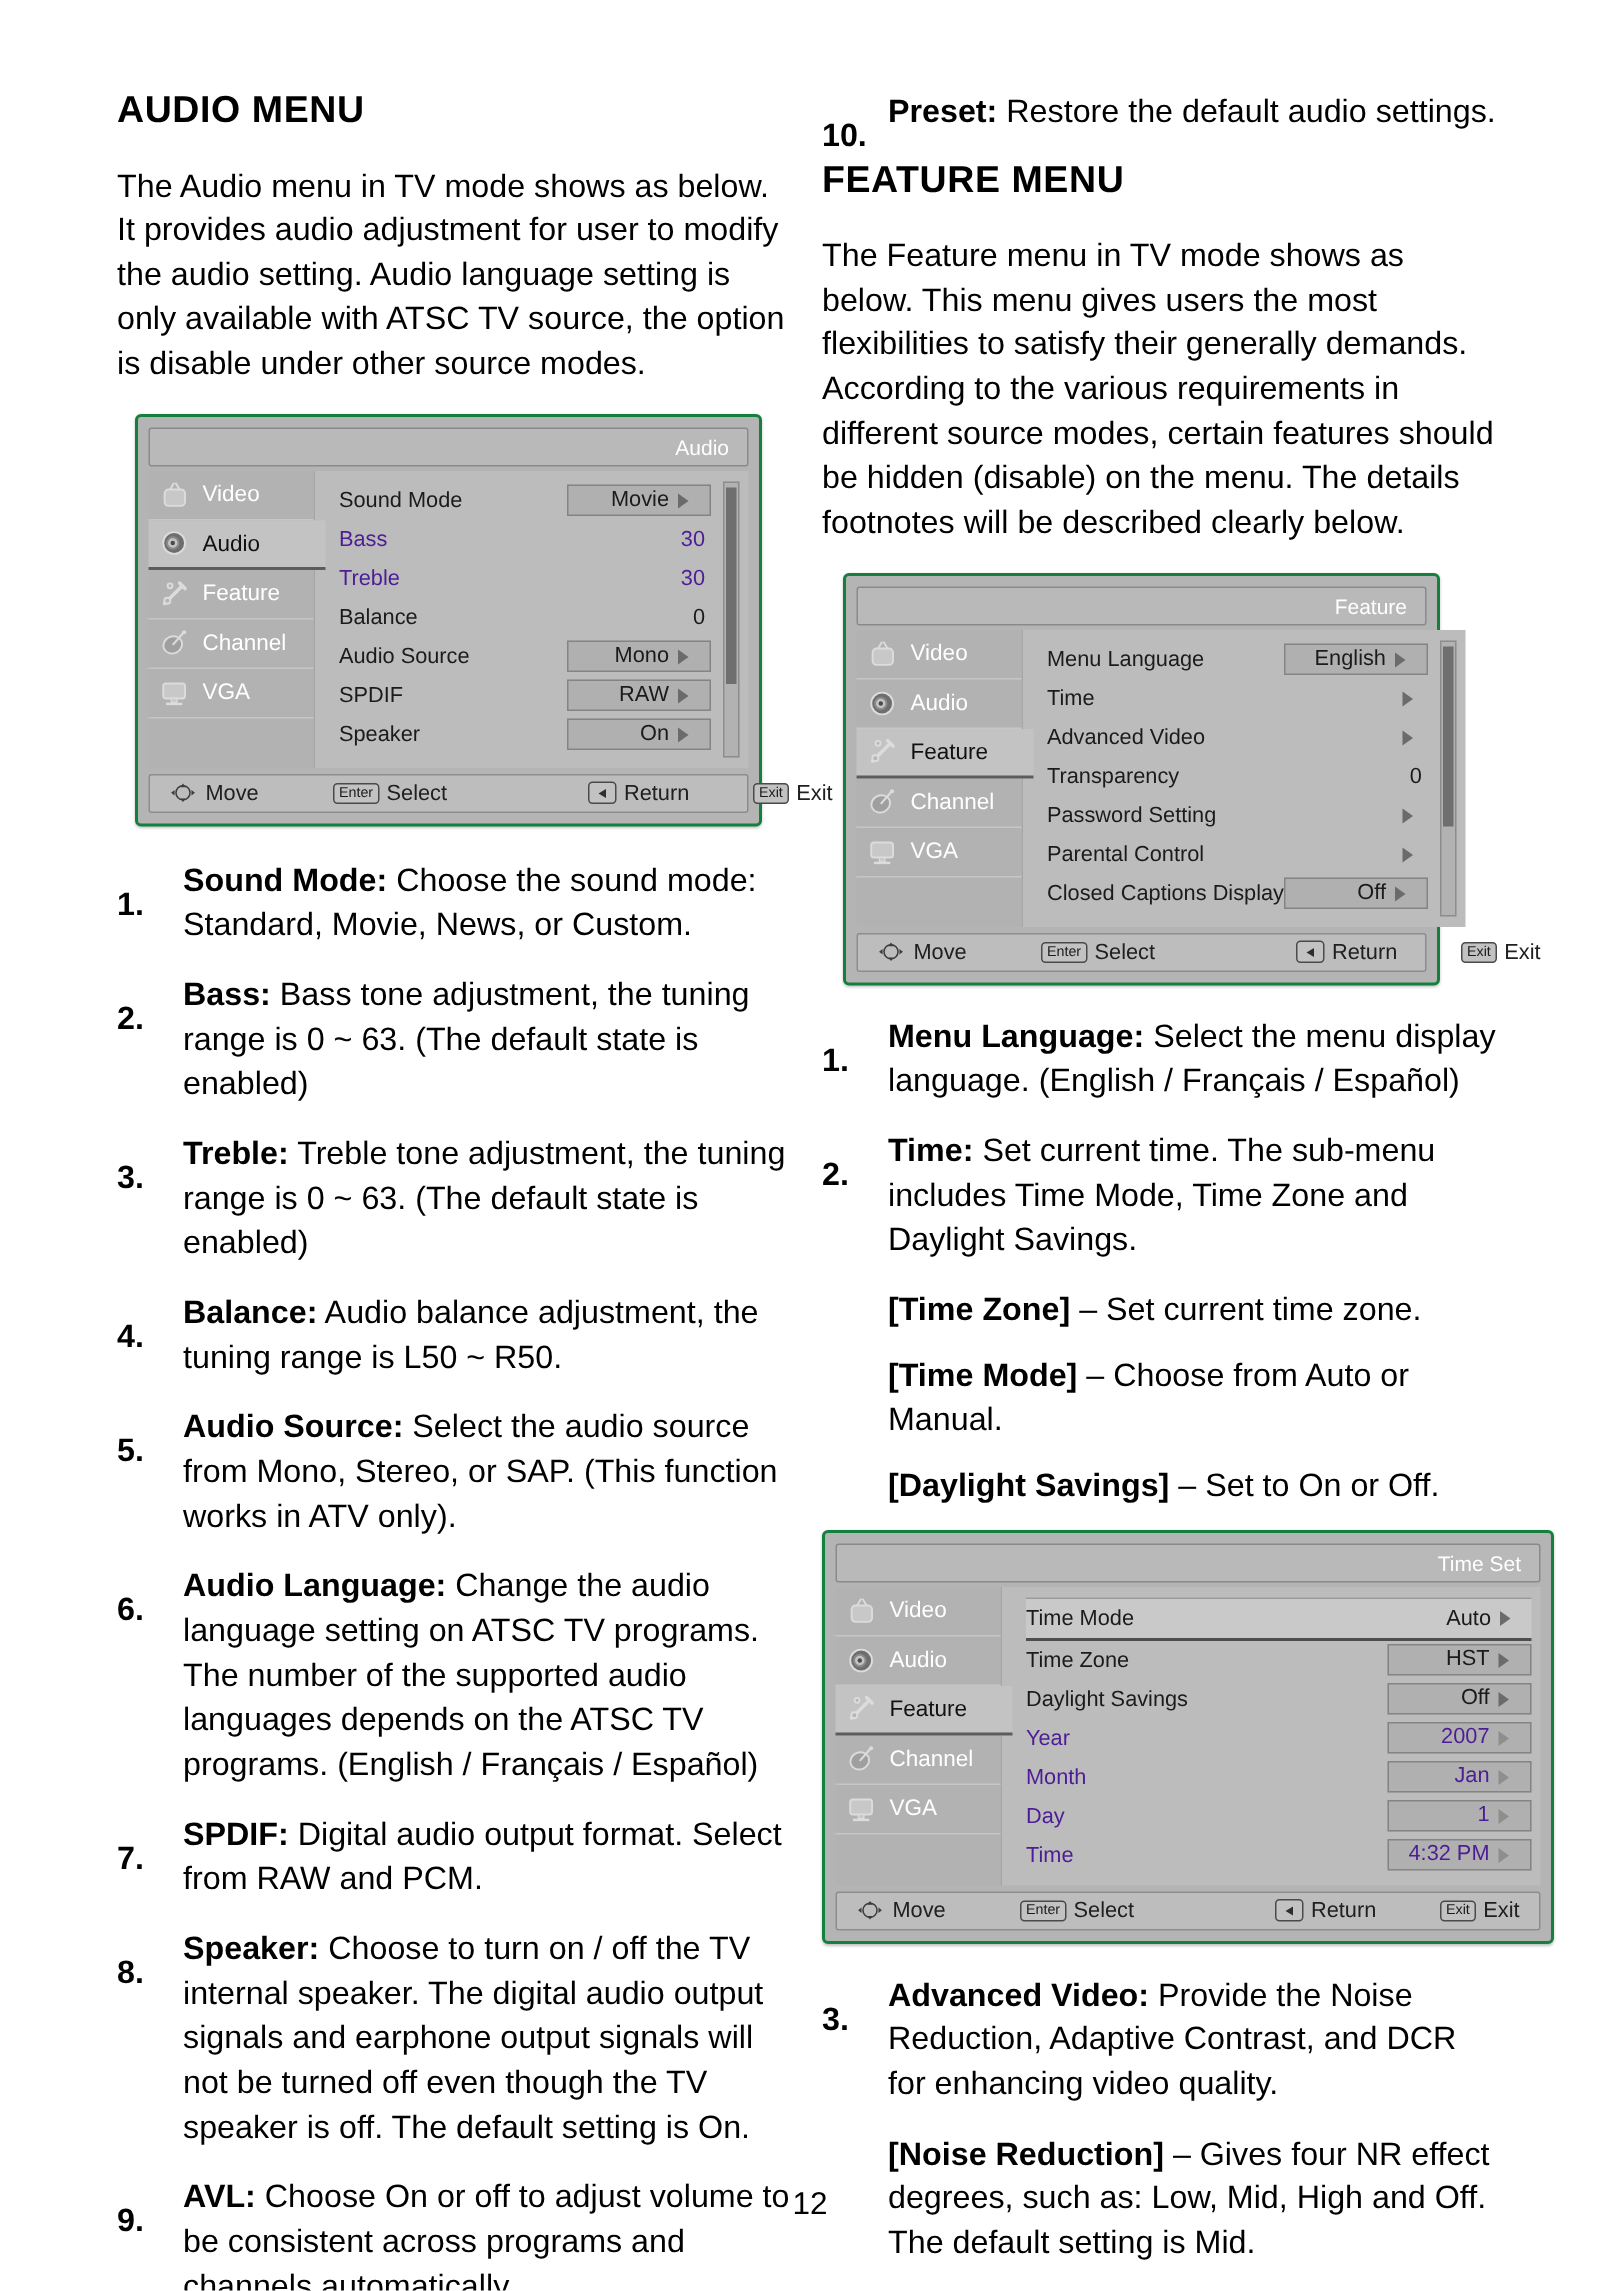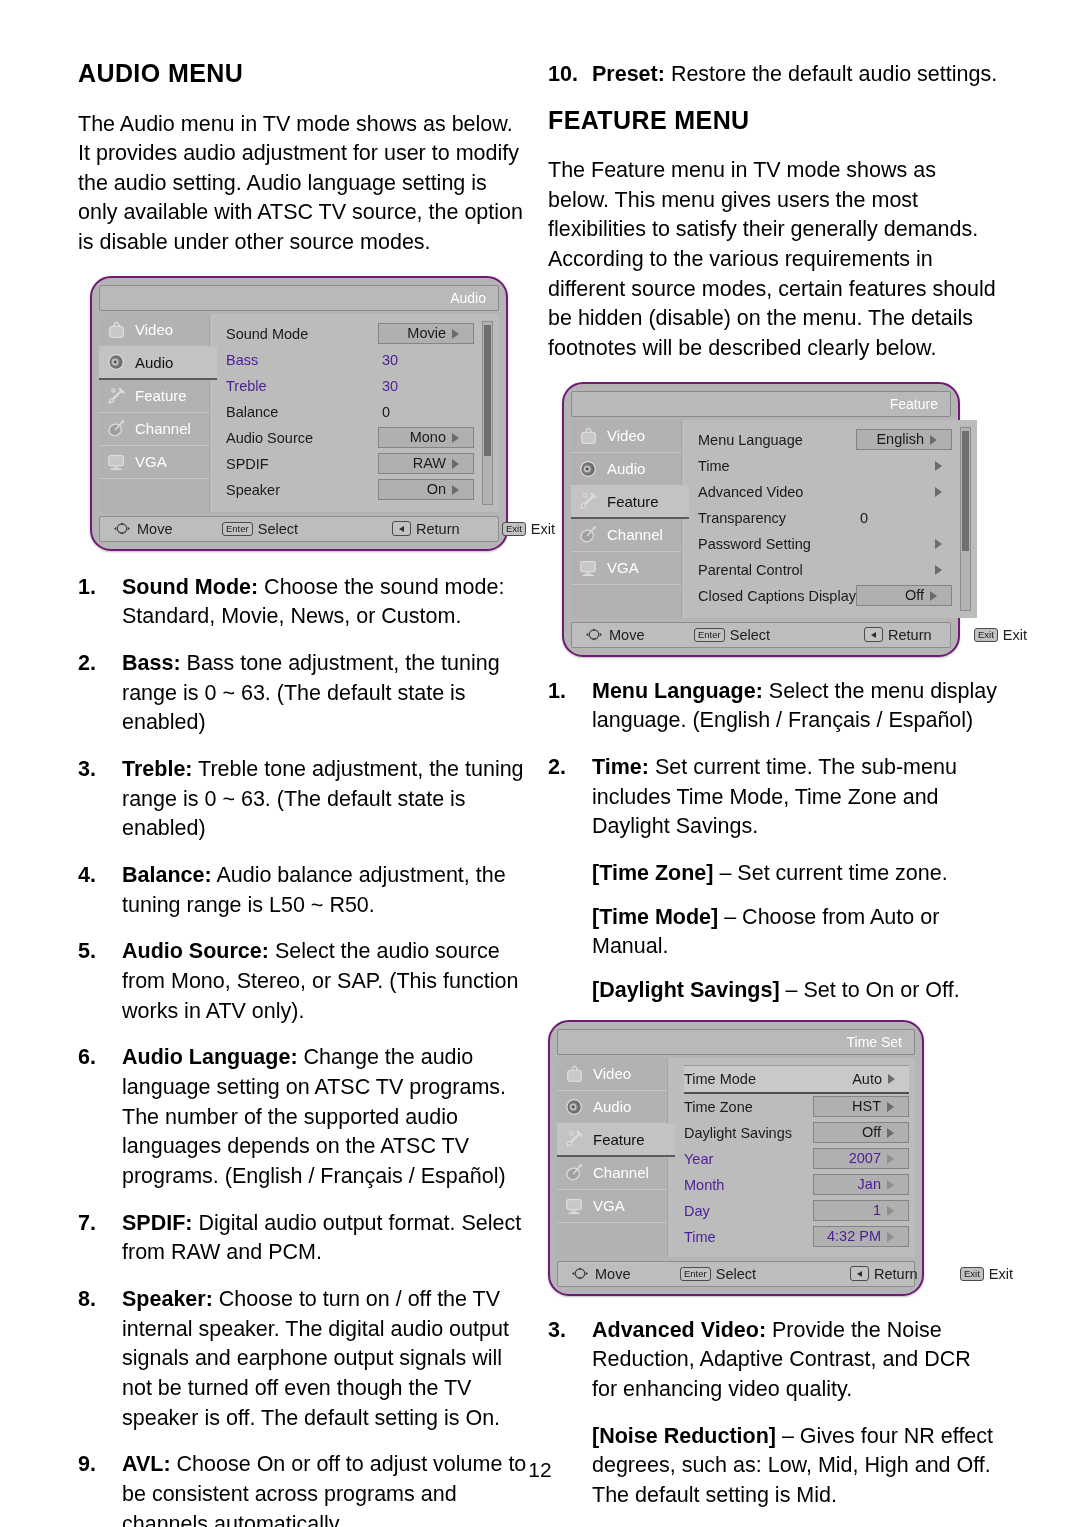--- a/index.html
+++ b/index.html
@@ -48,21 +48,21 @@
   ol.numlist > li {
     position: relative;
     padding-left: 44px;
     font-size: 21.5px;
     line-height: 1.38;
     margin-bottom: 17px;
   }
   ol.numlist > li .num {
     position: absolute;
     left: 0;
-    top: 0;
+    top: 16px;
     font-weight: bold;
     font-size: 21.5px;
   }
   ol.numlist > li .term {
     font-weight: bold;
   }
   .subnote {
     padding-left: 44px;
     font-size: 21.5px;
     line-height: 1.38;
@@ -76,22 +76,22 @@
     right: 0;
     top: 1458px;
     text-align: center;
     font-size: 21px;
   }
 
   
   .osd {
     position: relative;
     background: #b4b4b4;
-    border: 2px solid #701a75;
-    border-radius: 21px;
+    border: 2px solid #15803d;
+    border-radius: 4px;
     box-sizing: border-box;
     padding: 7px;
     box-shadow: 0 1px 2px rgba(0,0,0,0.25);
     font-family: "Liberation Sans", sans-serif;
   }
   .osd-titlebar {
     height: 26px;
     background: #b9b9b9;
     border: 1px solid #8a8a8a;
     border-radius: 2px;
@@ -188,21 +188,21 @@
     border: 1px solid #848484;
     height: 21px;
     line-height: 19px;
     display: flex;
     align-items: center;
     justify-content: flex-end;
   }
   .row-value.plain {
     background: none;
     border: none;
-    text-align: left;
+    text-align: right;
     padding-left: 4px;
   }
   .val-text { padding-right: 6px; }
   .arrow {
     width: 0; height: 0;
     border-left: 7px solid #6b6b6b;
     border-top: 5px solid transparent;
     border-bottom: 5px solid transparent;
     flex: 0 0 7px;
     margin-right: 3px;
@@ -570,21 +570,21 @@
         <li><span class="num">1.</span><span class="term">Menu Language:</span><span> Select the menu display language. (English / Français / Español)</span></li>
         <li><span class="num">2.</span><span class="term">Time:</span><span> Set current time. The sub-menu includes Time Mode, Time Zone and Daylight Savings.</span></li>
       </ol>
 
     <div>
         <p class="subnote"><span class="term">[Time Zone]</span><span> – Set current time zone.</span></p>
         <p class="subnote"><span class="term">[Time Mode]</span><span> – Choose from Auto or Manual.</span></p>
         <p class="subnote"><span class="term">[Daylight Savings]</span><span> – Set to On or Off.</span></p>
       </div>
 
-    <div class="osd" style="width:376px; margin:10px 0 20px 0;">
+    <div class="osd" style="width:488px; margin:10px 0 20px 0;">
       <div class="osd-titlebar">
         <span>Time Set</span>
       </div>
       <div class="osd-body">
         <div class="osd-sidebar">
             <div class="side-item">
               <svg viewBox="0 0 24 22" class="side-icon">
                 <g fill="none" stroke="#dcdcdc" stroke-width="1.4">
                   <rect x="4" y="7" width="15" height="12" rx="3" fill="#c8c8c8"></rect>
                   <path d="M8 7 L11 2 M15 7 L12 2" stroke="#dcdcdc"></path>

